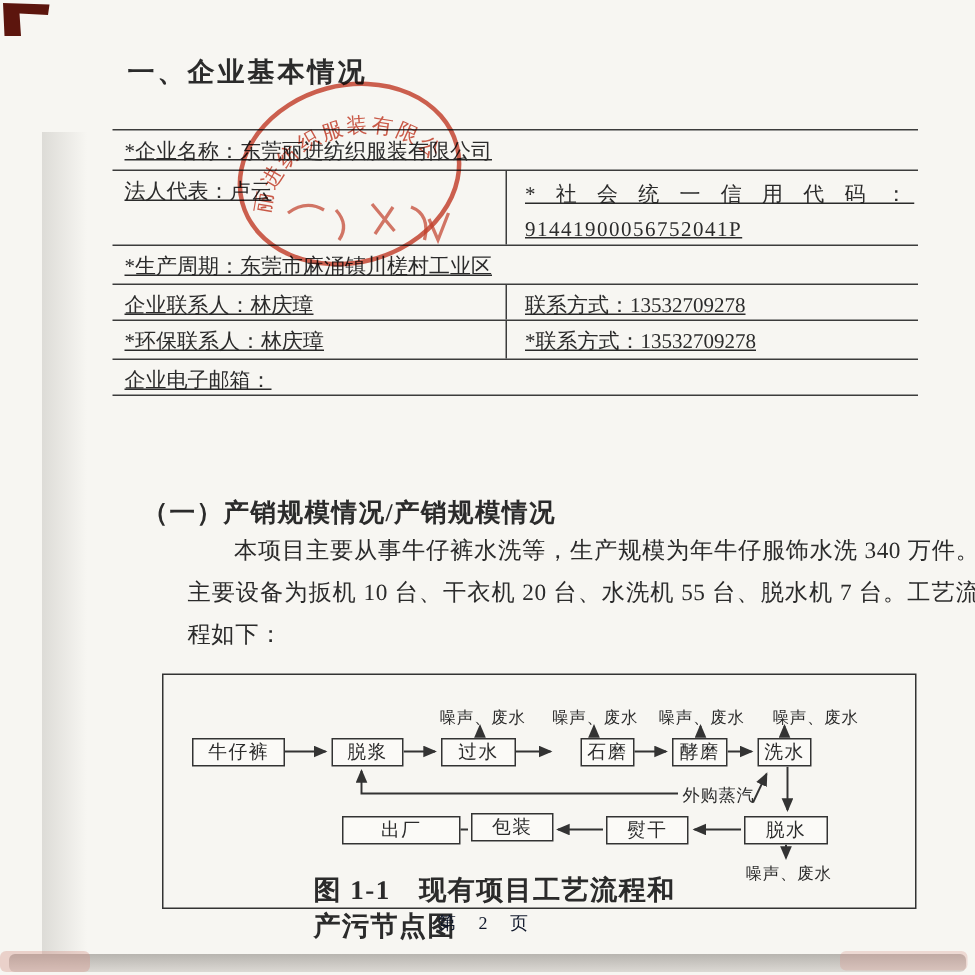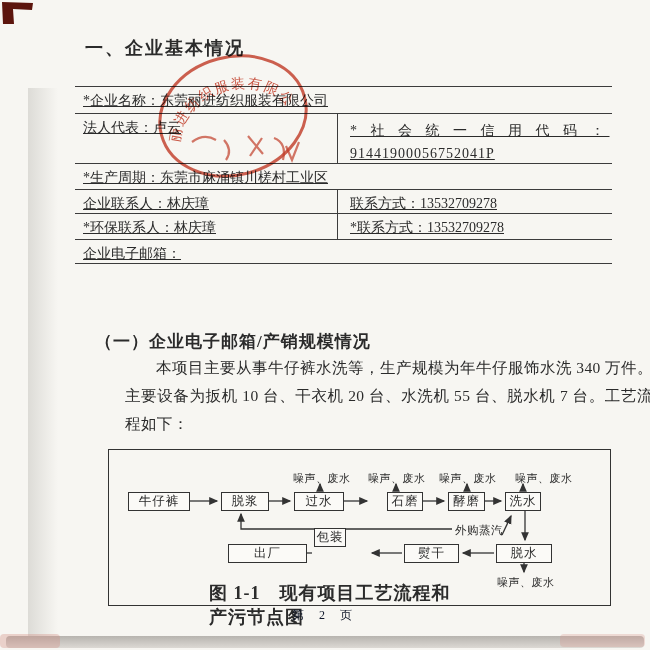--- a/index.html
+++ b/index.html
@@ -98,21 +98,21 @@
   </text>
   <g stroke="#c8402c" stroke-width="2.2" fill="none" opacity="0.7">
     <path d="M 42,96 q 12,-9 24,-2"></path>
     <path d="M 74,94 q 9,10 2,20"></path>
     <path d="M 98,90 l 15,18 m -1,-16 l -12,18"></path>
     <path d="M 124,92 q 13,5 9,22"></path>
     <path d="M 136,100 l 6,14 l 7,-18"></path>
   </g>
 </svg>
 
-<div class="abs sec-heading">（一）企业电子邮箱/产销规模情况</div>
+<div class="abs sec-heading">（一）产销规模情况/产销规模情况</div>
 <div class="abs sec-para">本项目主要从事牛仔裤水洗等，生产规模为年牛仔服饰水洗 340 万件。主要设备为扳机 10 台、干衣机 20 台、水洗机 55 台、脱水机 7 台。工艺流程如下：</div>
 
 <div class="abs flow">
   <svg class="fsvg" width="501" height="155" viewBox="0 0 501 155">
     <defs>
       <marker id="ar" markerWidth="8" markerHeight="8" refX="6" refY="3" orient="auto">
         <path d="M0,0 L7,3 L0,6 Z" fill="#333"></path>
       </marker>
     </defs>
     <g stroke="#333" stroke-width="1.3" fill="none">
@@ -138,21 +138,21 @@
   </svg>
 
   <div class="fbox" style="left:19px;top:42px;width:62px">牛仔裤</div>
   <div class="fbox" style="left:112px;top:42px;width:48px">脱浆</div>
   <div class="fbox" style="left:185px;top:42px;width:50px">过水</div>
   <div class="fbox" style="left:278px;top:42px;width:36px">石磨</div>
   <div class="fbox" style="left:339px;top:42px;width:37px">酵磨</div>
   <div class="fbox" style="left:396px;top:42px;width:36px">洗水</div>
 
   <div class="fbox" style="left:119px;top:94px;width:79px">出厂</div>
-  <div class="fbox" style="left:205px;top:78px;width:32px">包装</div>
+  <div class="fbox" style="left:205px;top:92px;width:55px">包装</div>
   <div class="fbox" style="left:295px;top:94px;width:55px">熨干</div>
   <div class="fbox" style="left:387px;top:94px;width:56px">脱水</div>
 
   <div class="flabel" style="left:184px;top:21px">噪声、废水</div>
   <div class="flabel" style="left:259px;top:21px">噪声、废水</div>
   <div class="flabel" style="left:330px;top:21px">噪声、废水</div>
   <div class="flabel" style="left:406px;top:21px">噪声、废水</div>
   <div class="flabel" style="left:388px;top:125px">噪声、废水</div>
   <div class="flabel" style="left:346px;top:73px;font-size:11.5px">外购蒸汽</div>
 

